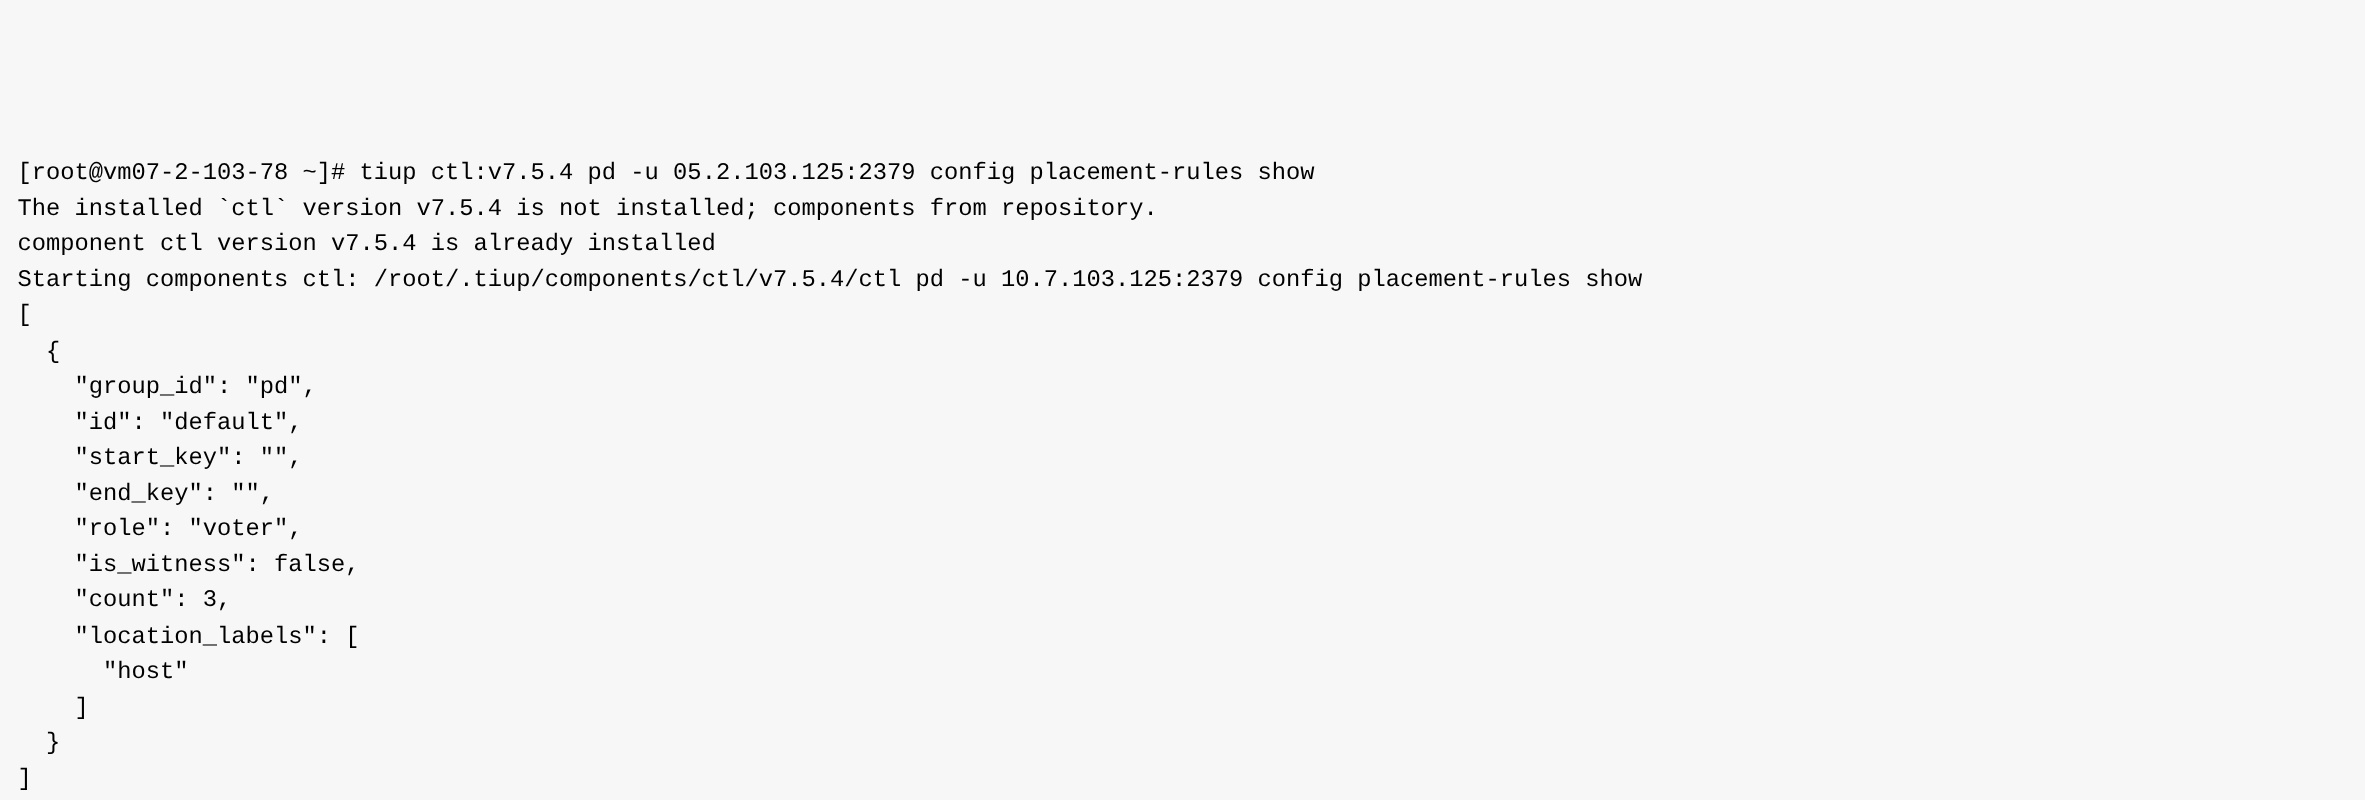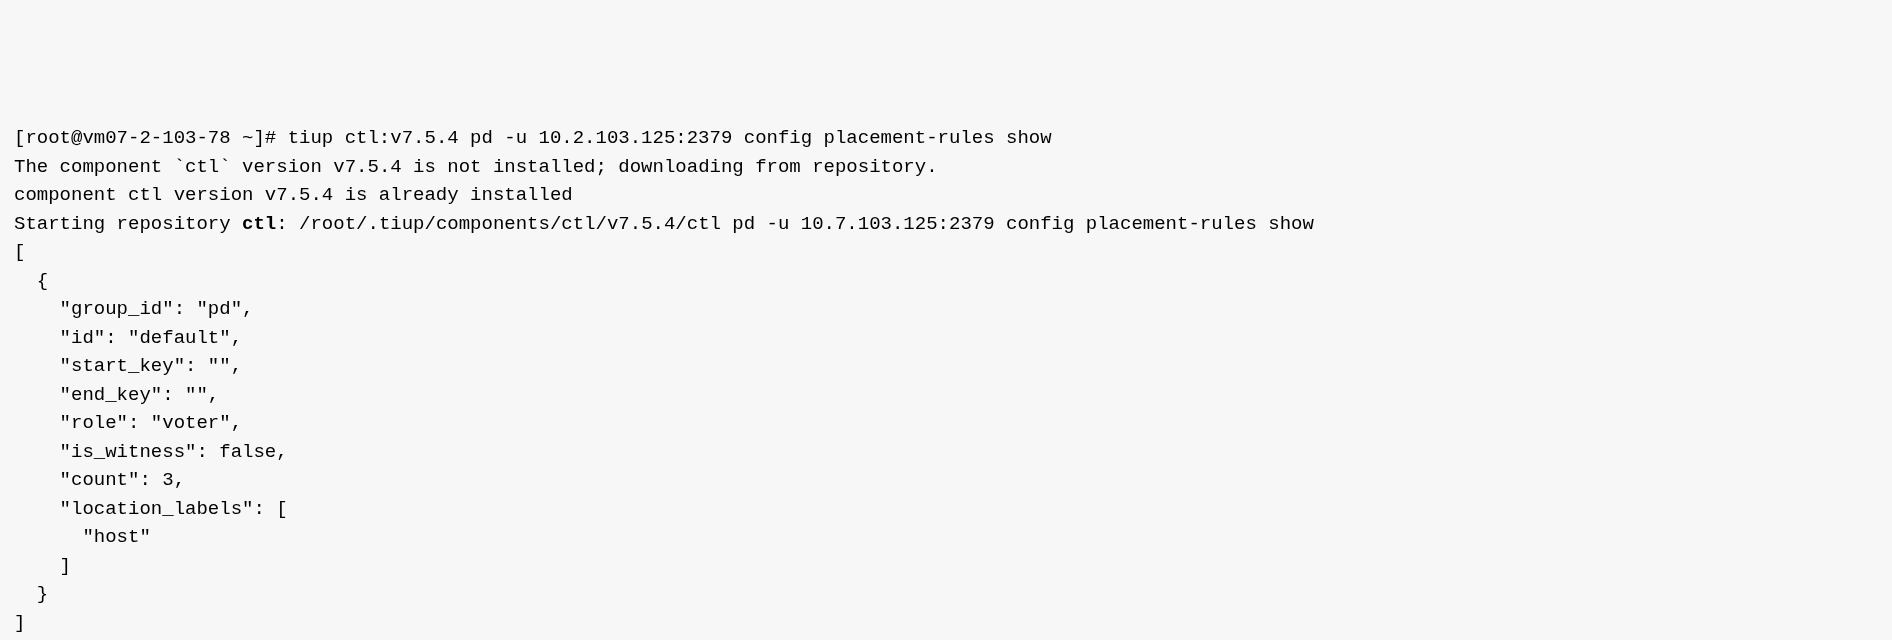--- a/index.html
+++ b/index.html
@@ -9,32 +9,32 @@
       font-family: 'Menlo', 'Monaco', 'Consolas', 'Courier New', monospace;
       font-size: 19px;
       line-height: 1.5;
       color: #000;
       white-space: pre;
     }
     .terminal {
       white-space: pre;
     }
     .bold {
-      font-weight: bold;
+      font-weight: normal;
     }
   </style>
 </head>
 <body>
 
 
 
-<div class="terminal"><span>[root@vm07-2-103-78 ~]# </span><span>tiup ctl:v7.5.4 pd -u 10.2.103.125:2379 config placement-rules show</span>
-<span>The component </span><span>`ctl`</span><span> version v7.5.4 is not installed; downloading from repository.</span>
+<div class="terminal"><span>[root@vm07-2-103-78 ~]# </span><span>tiup ctl:v7.5.4 pd -u 05.2.103.125:2379 config placement-rules show</span>
+<span>The installed </span><span>`ctl`</span><span> version v7.5.4 is not installed; components from repository.</span>
 <span>component ctl version v7.5.4 is already installed</span>
-<span>Starting repository </span><span class="bold">ctl</span><span>: /root/.tiup/components/ctl/v7.5.4/ctl pd -u 10.7.103.125:2379 config placement-rules show</span>
+<span>Starting components </span><span class="bold">ctl</span><span>: /root/.tiup/components/ctl/v7.5.4/ctl pd -u 10.7.103.125:2379 config placement-rules show</span>
 <span>[
   {
     "group_id": "pd",
     "id": "default",
     "start_key": "",
     "end_key": "",
     "role": "voter",
     "is_witness": false,
     "count": 3,
     "location_labels": [

